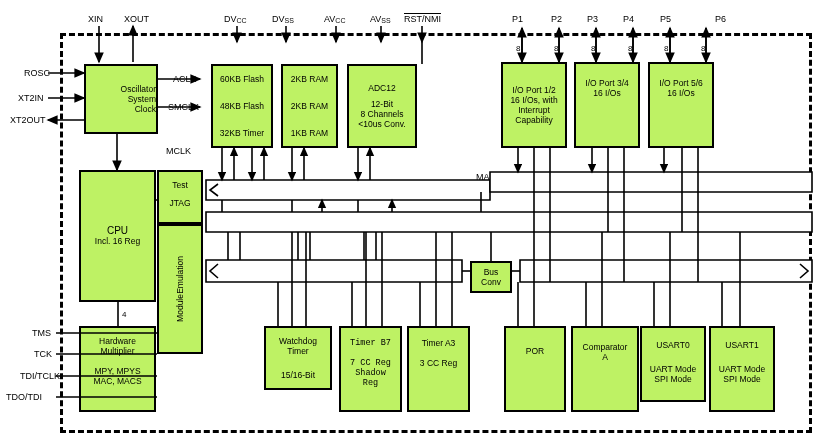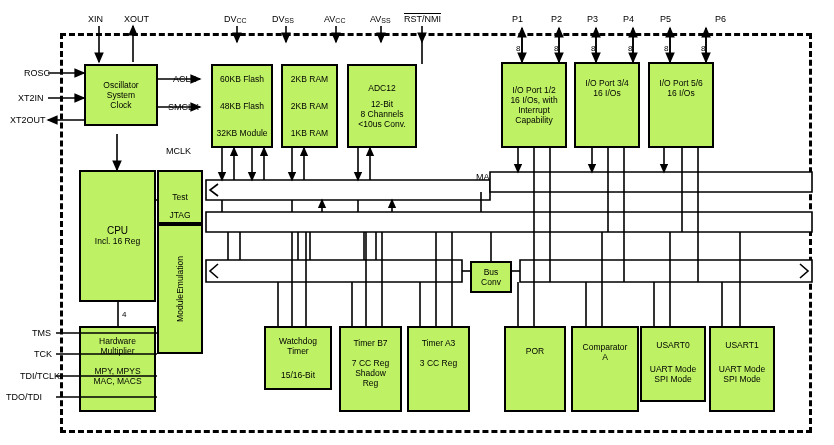--- a/index.html
+++ b/index.html
@@ -76,30 +76,30 @@
 
   <div class="lbl" style="left:24px;top:68px;">ROSC</div>
   <div class="lbl" style="left:18px;top:93px;">XT2IN</div>
   <div class="lbl" style="left:10px;top:115px;">XT2OUT</div>
 
   <div class="lbl" style="left:32px;top:328px;">TMS</div>
   <div class="lbl" style="left:34px;top:349px;">TCK</div>
   <div class="lbl" style="left:20px;top:371px;">TDI/TCLK</div>
   <div class="lbl" style="left:6px;top:392px;">TDO/TDI</div>
 
-  <div class="blk" style="left:84px;top:64px;width:74px;height:62px;">
+  <div class="blk" style="left:84px;top:64px;width:74px;height:70px;align-items:flex-end;">
     <span class="ln">Oscillator</span>
     <span class="ln">System</span>
     <span class="ln">Clock</span>
   </div>
 
   <div class="blk" style="left:211px;top:64px;width:62px;height:84px;justify-content:space-around;">
     <span class="ln">60KB Flash</span>
     <span class="ln">48KB Flash</span>
-    <span class="ln">32KB Module</span>
+    <span class="ln">32KB Timer</span>
   </div>
 
   <div class="blk" style="left:281px;top:64px;width:57px;height:84px;justify-content:space-around;">
     <span class="ln">2KB RAM</span>
     <span class="ln">2KB RAM</span>
     <span class="ln">1KB RAM</span>
   </div>
 
   <div class="blk" style="left:347px;top:64px;width:70px;height:84px;">
     <span class="ln" style="margin-bottom:6px;">ADC12</span>
@@ -123,21 +123,21 @@
   <div class="blk" style="left:648px;top:62px;width:66px;height:86px;justify-content:flex-start;padding-top:14px;">
     <span class="ln">I/O Port 5/6</span>
     <span class="ln">16 I/Os</span>
   </div>
 
   <div class="blk" style="left:79px;top:170px;width:77px;height:132px;">
     <span class="ln" style="font-size:10px;">CPU</span>
     <span class="ln">Incl. 16 Reg</span>
   </div>
 
-  <div class="blk" style="left:157px;top:170px;width:46px;height:54px;justify-content:flex-start;padding-top:20px;">
+  <div class="blk" style="left:157px;top:170px;width:46px;height:54px;justify-content:flex-start;padding-top:8px;">
     <span class="ln">Test</span>
     <span class="ln" style="margin-top:8px;">JTAG</span>
   </div>
 
   <div class="blk" style="left:157px;top:224px;width:46px;height:130px;">
     <span class="ln" style="writing-mode:vertical-rl;transform:rotate(180deg);">Emulation</span>
     <span class="ln" style="writing-mode:vertical-rl;transform:rotate(180deg);">Module</span>
   </div>
 
   <div class="blk" style="left:79px;top:326px;width:77px;height:86px;justify-content:flex-start;padding-top:8px;">
@@ -146,21 +146,21 @@
     <span class="ln" style="margin-top:10px;">MPY, MPYS</span>
     <span class="ln">MAC, MACS</span>
   </div>
 
   <div class="blk" style="left:264px;top:326px;width:68px;height:64px;">
     <span class="ln">Watchdog</span>
     <span class="ln">Timer</span>
     <span class="ln" style="margin-top:14px;">15/16-Bit</span>
   </div>
 
-  <div class="blk" style="left:339px;top:326px;width:63px;height:86px;justify-content:flex-start;padding-top:10px;">
+  <div class="blk" style="left:339px;top:326px;width:63px;height:86px;justify-content:flex-start;padding-top:10px;font-family:Liberation Mono, monospace;">
     <span class="ln">Timer B7</span>
     <span class="ln" style="margin-top:10px;">7 CC Reg</span>
     <span class="ln">Shadow</span>
     <span class="ln">Reg</span>
   </div>
 
   <div class="blk" style="left:407px;top:326px;width:63px;height:86px;justify-content:flex-start;padding-top:10px;">
     <span class="ln">Timer A3</span>
     <span class="ln" style="margin-top:10px;">3 CC Reg</span>
   </div>

